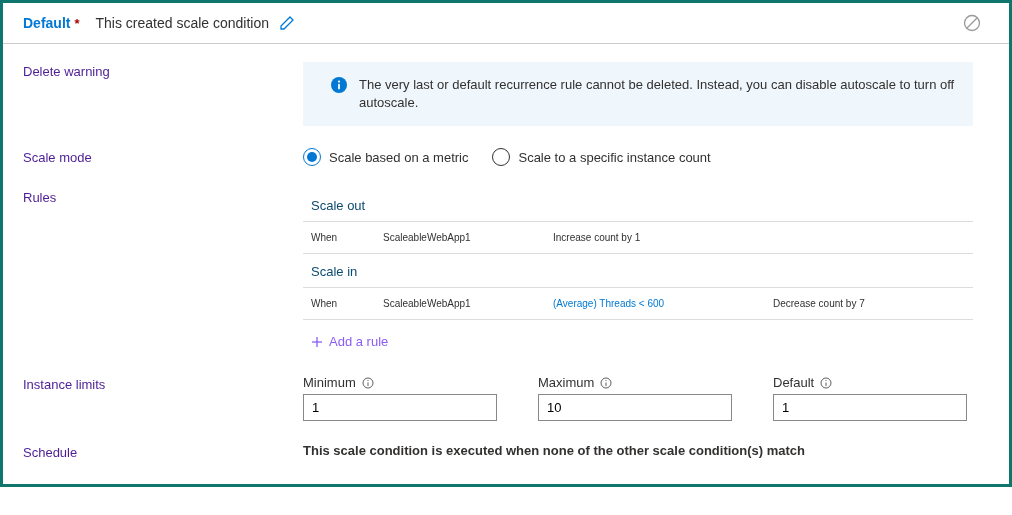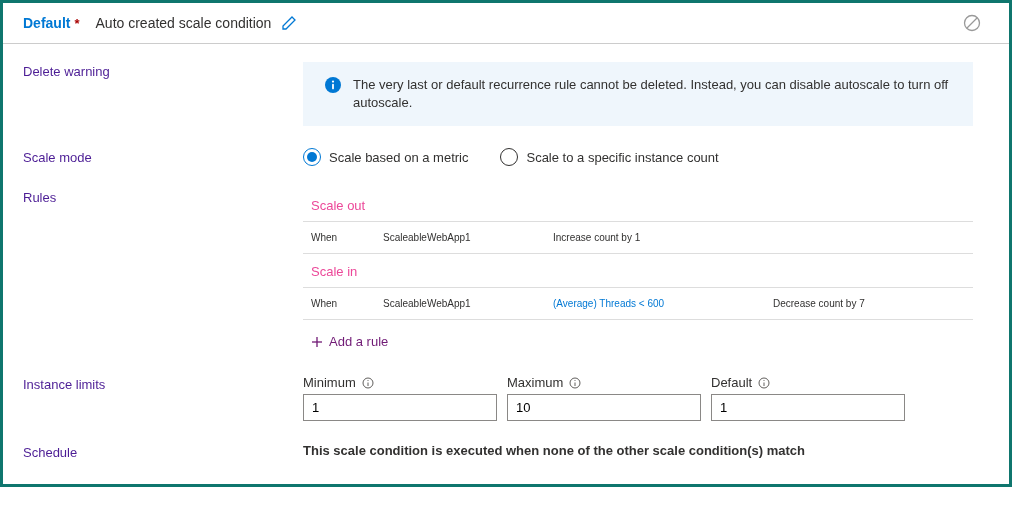--- a/index.html
+++ b/index.html
@@ -69,42 +69,42 @@
     flex-shrink: 0;
     font-size: 13px;
     color: #4c1d95;
     padding-top: 2px;
   }
   .content-col {
     flex: 1;
   }
   .info-callout {
     background: #eff6fc;
-    padding: 14px 16px 14px 22px;
+    padding: 14px 16px 14px 28px;
     display: flex;
     align-items: flex-start;
     width: 670px;
   }
   .info-icon {
     width: 16px;
     height: 16px;
     flex-shrink: 0;
     margin-right: 12px;
     margin-top: 1px;
     color: #0078d4;
   }
   .info-text {
     font-size: 13px;
     line-height: 1.4;
     color: #323130;
   }
   .radio-group {
     display: flex;
     align-items: center;
-    gap: 32px;
+    gap: 24px;
     position: relative;
   }
   .radio-opt {
     display: flex;
     align-items: center;
     gap: 8px;
     cursor: pointer;
     font-size: 13px;
   }
   .radio-outer {
@@ -124,53 +124,53 @@
     height: 10px;
     border-radius: 50%;
     background: #0078d4;
   }
   .rules-table {
     width: 670px;
   }
   .rules-section-title {
     font-size: 13px;
     padding: 10px 8px 8px 8px;
-    color: #ec4899;
+    color: #0c4a6e;
   }
   .rules-divider {
     border: none;
     border-top: 1px solid #ddd;
     margin: 0;
   }
   .rule-row {
     display: flex;
     padding: 10px 8px;
     font-size: 10px;
     align-items: center;
   }
   .rule-when { width: 72px; }
   .rule-resource { width: 170px; }
   .rule-cond { width: 220px; color: #0078d4; }
   .rule-action { flex: 1; }
   .add-rule {
     display: flex;
     align-items: center;
     gap: 6px;
-    color: #701a75;
+    color: #8b5cf6;
     font-size: 13px;
     padding: 14px 8px 4px 8px;
     cursor: pointer;
   }
   .plus-icon {
     width: 12px;
     height: 12px;
   }
   .limits {
     display: flex;
-    gap: 10px;
+    gap: 41px;
     width: 670px;
   }
   .limit-field {
     display: flex;
     flex-direction: column;
     gap: 4px;
   }
   .limit-label {
     font-size: 13px;
     display: flex;
@@ -195,21 +195,21 @@
   }
 </style>
 </head>
 <body>
 
 <div class="card">
 
   <div class="header">
     <span class="header-title">Default</span>
     <span class="header-asterisk">*</span>
-    <span class="header-subtitle">Auto created scale condition</span>
+    <span class="header-subtitle">This created scale condition</span>
     <svg class="pencil-icon" viewBox="0 0 16 16" fill="none" stroke="currentColor" stroke-width="1.3">
       <path d="M11 2 L14 5 L5 14 L2 14 L2 11 Z"></path>
     </svg>
     <svg class="block-icon" viewBox="0 0 18 18" fill="none" stroke="currentColor" stroke-width="1.3">
       <circle cx="9" cy="9" r="7.5"></circle>
       <line x1="4" y1="14" x2="14" y2="4"></line>
     </svg>
   </div>
 
   <div class="body">

